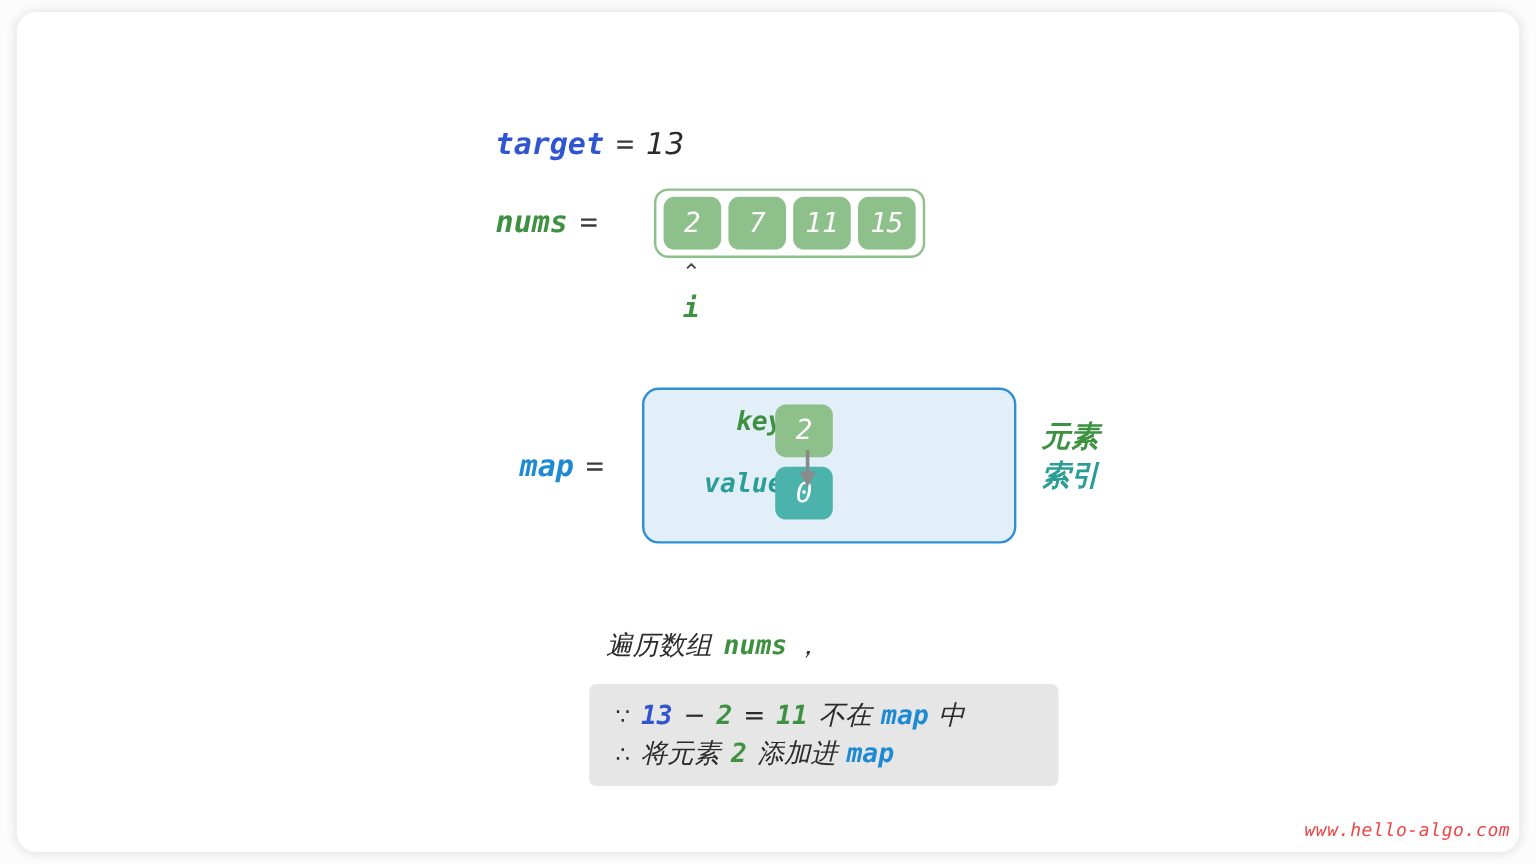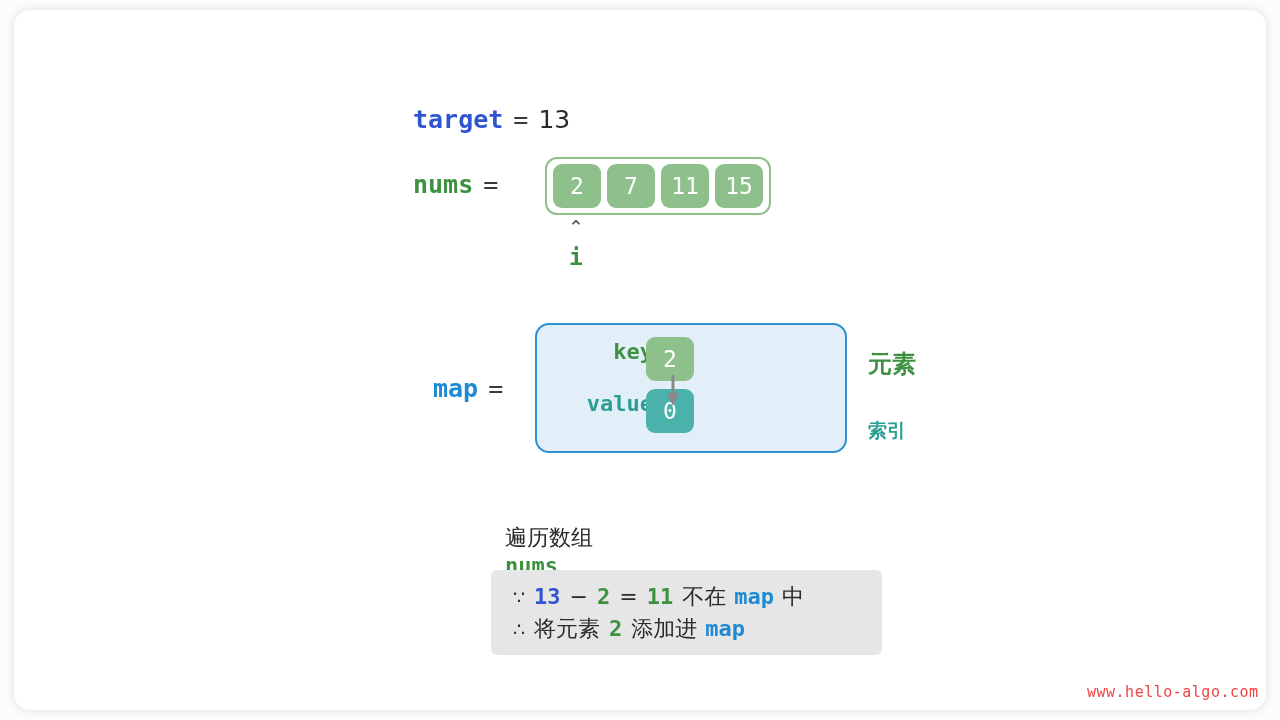--- a/index.html
+++ b/index.html
@@ -17,20 +17,21 @@
   
   #canvas {
     position: absolute;
     left: 14px;
     top: 10px;
     width: 1252px;
     height: 700px;
     background: #ffffff;
     border-radius: 16px;
     box-shadow: 0 0 10px rgba(0,0,0,0.12);
+    font-style: italic;
   }
   #page-bg {
     position: absolute;
     inset: 0;
     background: #fcfcfc;
   }
 
   .mono {
     font-family: "DejaVu Sans Mono", monospace;
   }
@@ -194,38 +195,37 @@
     position: absolute;
     left: 854px;
     top: 338px;
     color: #3f9142;
     font-weight: bold;
     font-size: 24px;
   }
   #legend-index {
     position: absolute;
     left: 854px;
-    top: 408px;
+    top: 370px;
     color: #2a9d94;
     font-weight: bold;
-    font-size: 19px;
+    font-size: 24px;
     text-align: center;
   }
 
   
   #caption-line {
     position: absolute;
     left: 491px;
     top: 513px;
     font-size: 22px;
     color: #2b2b2b;
     white-space: pre;
     display: flex;
     align-items: baseline;
-    flex-direction: column;
   }
   .cn { font-family: "DejaVu Sans", sans-serif; }
   .code-green {
     font-family: "DejaVu Sans Mono", monospace;
     font-weight: bold;
     color: #3f9142;
     font-size: 22px;
   }
   .code-lblue {
     font-family: "DejaVu Sans Mono", monospace;

